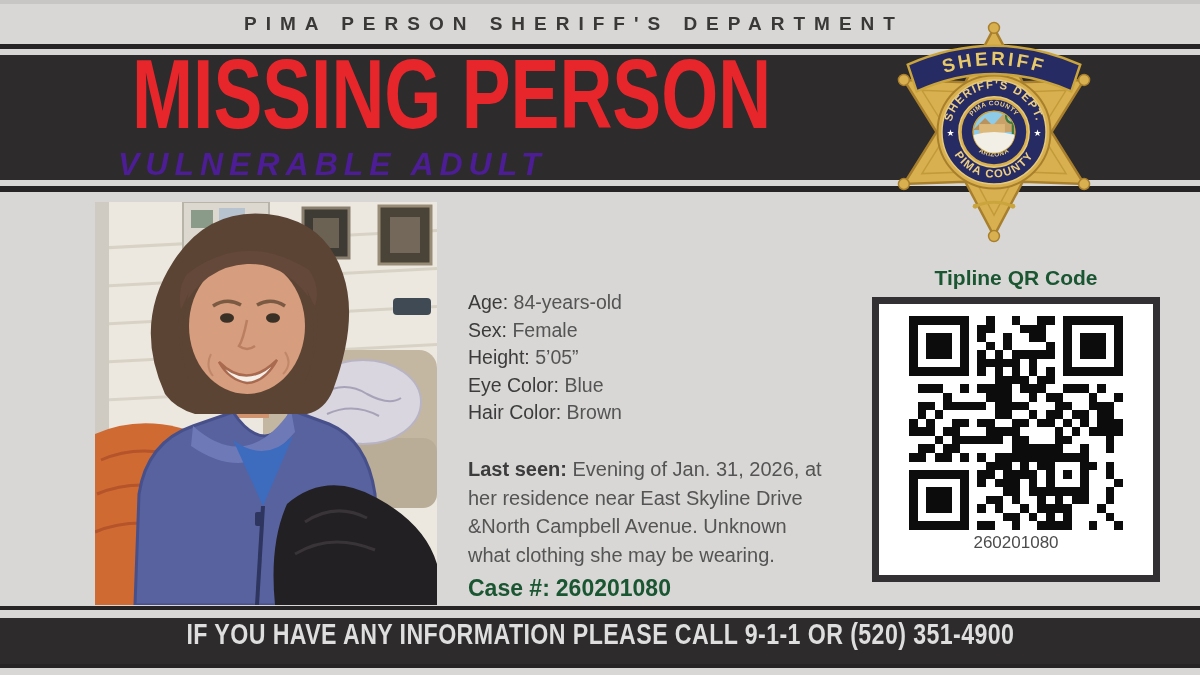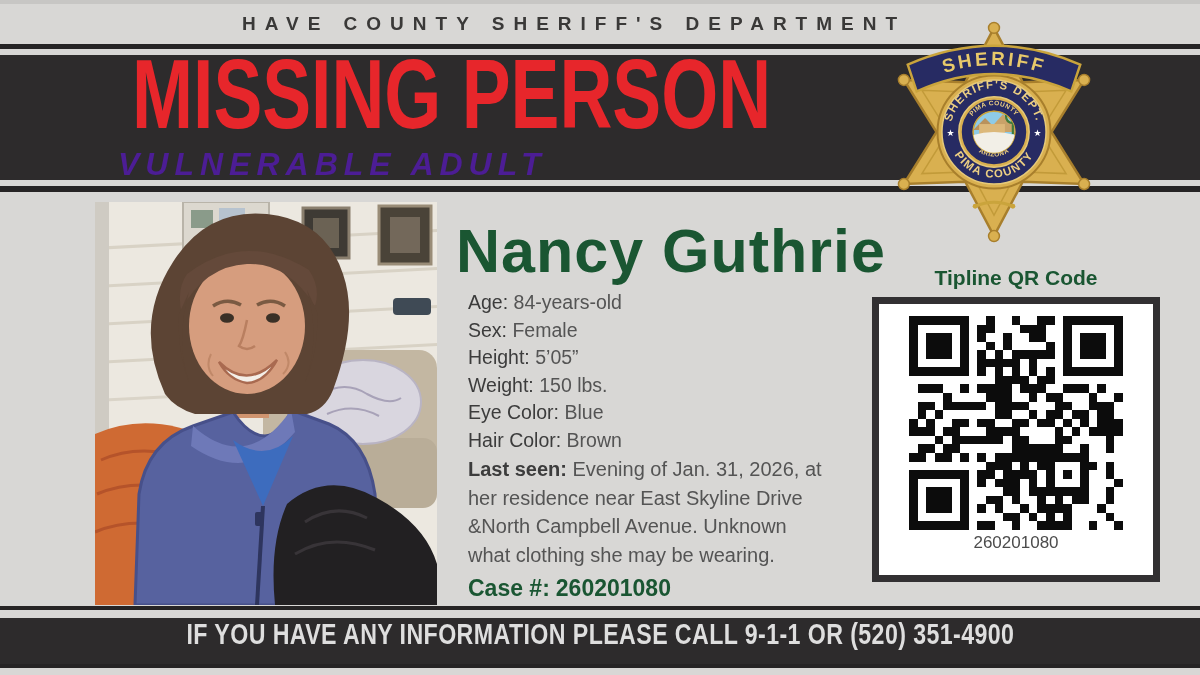--- a/index.html
+++ b/index.html
@@ -63,21 +63,21 @@
   
   .badge { position:absolute; left:880px; top:5px; width:228px; height:248px; z-index:5; }
 </style>
 </head>
 <body>
 
 <div class="poster">
 
   <div class="top-edge"></div>
   <div class="top-strip">
-    <span>HAVE COUNTY SHERIFF'S DEPARTMENT</span>
+    <span>PIMA PERSON SHERIFF'S DEPARTMENT</span>
   </div>
 
   <div class="rule rule-1"></div>
   <div class="band"></div>
   <div class="headline">
     <span>MISSING PERSON</span>
   </div>
   <div class="subheadline">VULNERABLE ADULT</div>
   <div class="rule rule-2"></div>
 
@@ -137,27 +137,25 @@
         <path d="M124,160 Q152,188 182,158 Q170,180 152,181 Q134,178 124,160 Z" fill="#f4efe8" stroke="#a96a50" stroke-width="2.5"></path>
         <path d="M116,152 Q110,164 118,174 M190,150 Q198,162 188,172" stroke="#c08868" stroke-width="2" fill="none"></path>
       </g>
       <g>
         <path d="M192,302 Q232,268 282,296 Q330,322 342,362 L342,403 L180,403 Q174,342 192,302 Z" fill="#222022"></path>
         <path d="M210,320 Q240,300 272,316 M200,352 Q236,330 280,348" stroke="#383438" stroke-width="3" fill="none"></path>
       </g>
     </svg>
   </div>
 
-  <div class="name">Nancy Guthrie</div>
 
   <div class="details">
     <div><span class="lbl">Age:</span> <span class="val">84-years-old</span></div>
     <div><span class="lbl">Sex:</span> <span class="val">Female</span></div>
     <div><span class="lbl">Height:</span> <span class="val">5’05”</span></div>
-    <div><span class="lbl">Weight:</span> <span class="val">150 lbs.</span></div>
     <div><span class="lbl">Eye Color:</span> <span class="val">Blue</span></div>
     <div><span class="lbl">Hair Color:</span> <span class="val">Brown</span></div>
   </div>
 
   <div class="lastseen">
     <span class="lbl">Last seen:</span>
     <span>Evening of Jan. 31, 2026, at her residence near East Skyline Drive &amp;North Campbell Avenue. Unknown what clothing she may be wearing.</span>
   </div>
 
   <div class="case">

